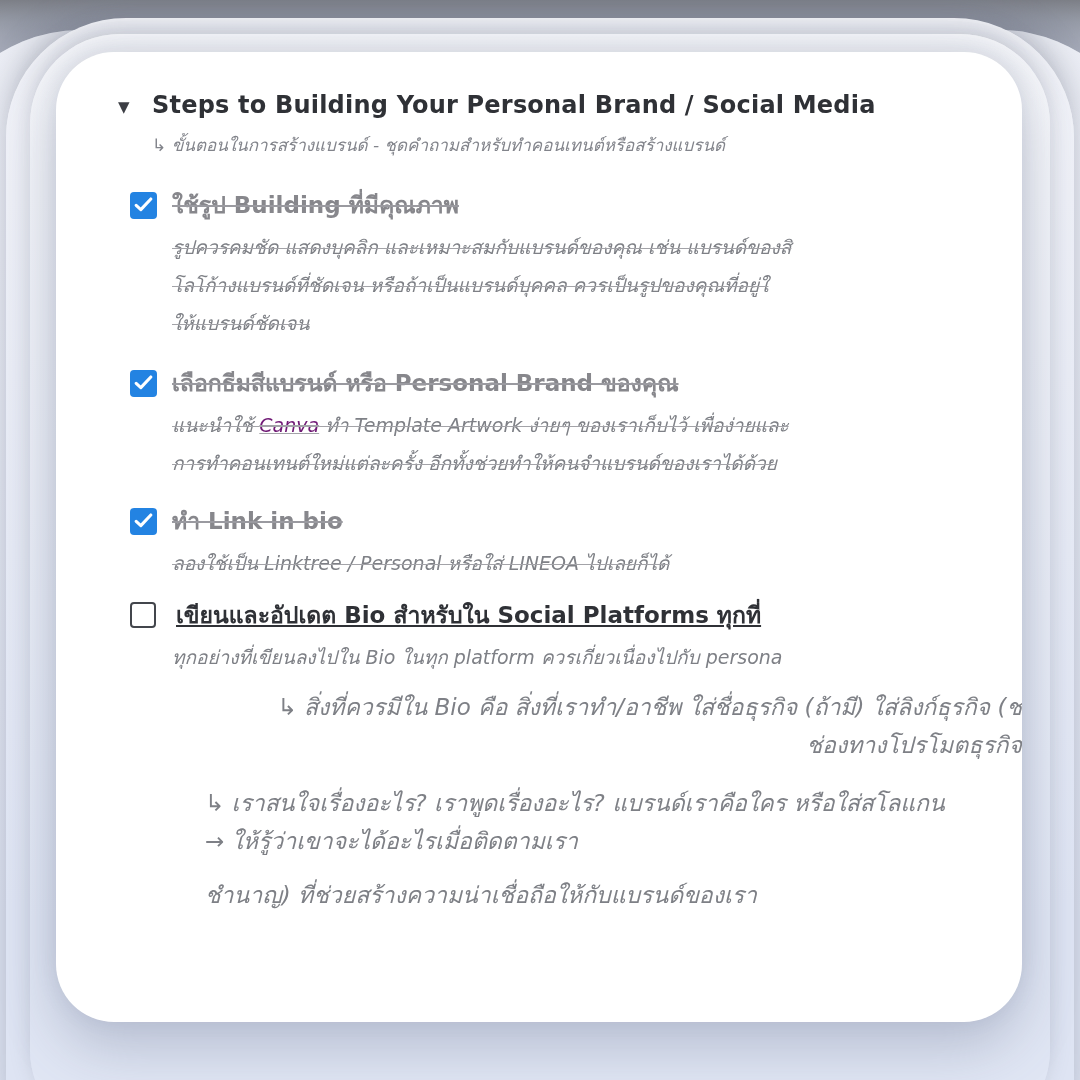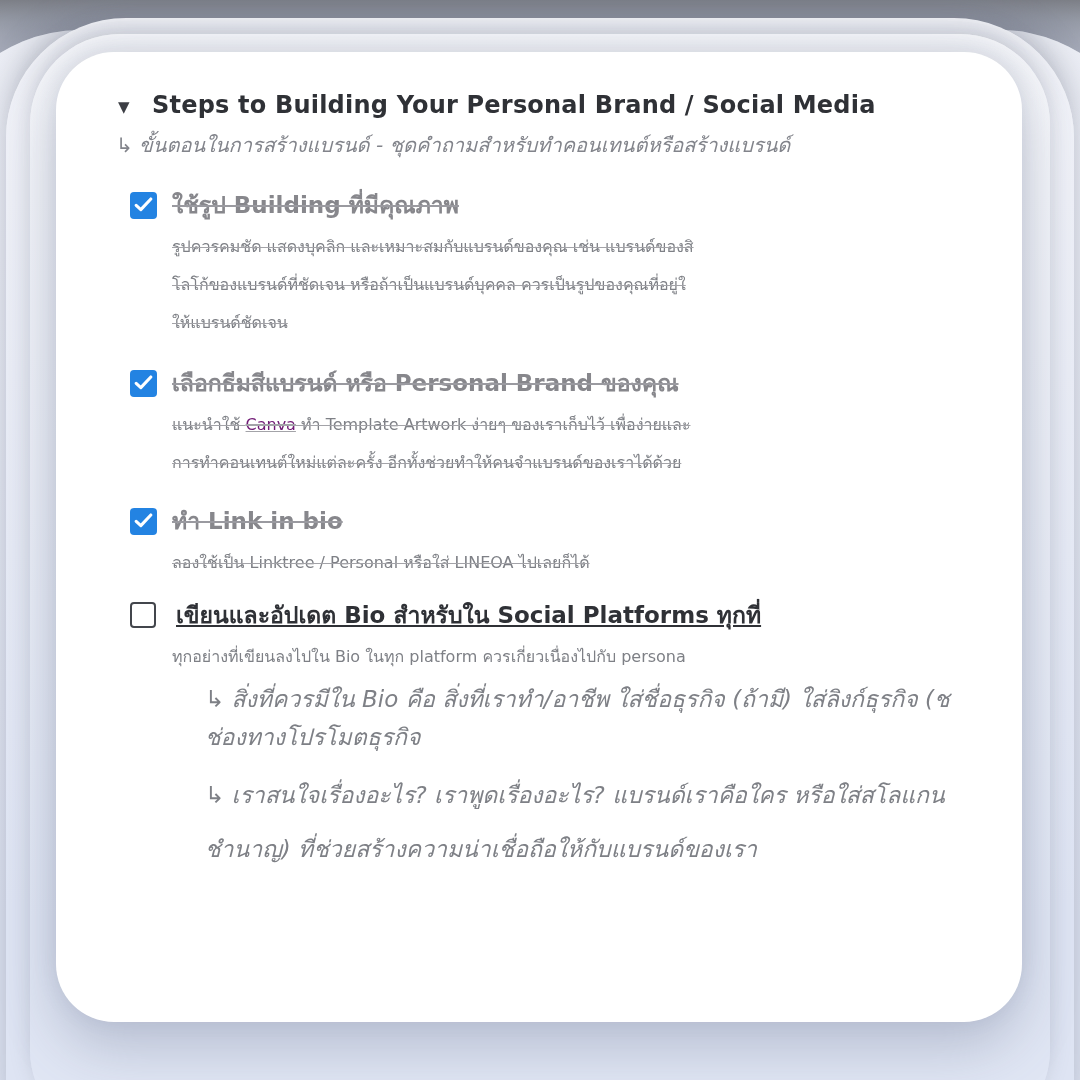--- a/index.html
+++ b/index.html
@@ -23,37 +23,37 @@
     position:absolute;left:56px;top:52px;width:966px;height:970px;
     background:#ffffff;border-radius:58px;overflow:hidden;
     box-shadow:0 26px 55px rgba(88,98,128,.30),0 -8px 24px rgba(88,98,128,.16);
   }
   .doc{padding-top:34px;color:#32343a;}
   .nowrap{white-space:nowrap;}
 
   .header-row{display:flex;align-items:flex-start;margin-left:62px;line-height:38px;}
   .toggle-tri{width:34px;font-size:15px;color:#3c3e44;padding-top:2px;cursor:pointer;flex:0 0 34px;}
   .doc-title{font-size:24px;font-weight:700;color:#2f3136;letter-spacing:.2px;text-align:center;}
-  .subtitle{margin-left:60px;font-size:20px;font-style:italic;color:#82848b;line-height:38px;}
+  .subtitle{margin-left:96px;font-size:17px;font-style:italic;color:#82848b;line-height:38px;}
 
   .todo{display:flex;align-items:flex-start;margin-left:74px;margin-top:26px;line-height:30px;}
   .cb{flex:0 0 27px;width:27px;height:27px;border-radius:4px;margin-top:2px;cursor:pointer;position:relative;}
   .cb.checked{background:#2383e2;}
   .cb.unchecked{background:#fff;border:2.5px solid #43464c;width:22px;height:22px;flex-basis:22px;margin-right:5px;}
   .cb svg{position:absolute;left:4px;top:5px;}
   .todo-label{margin-left:15px;font-size:23px;text-decoration:underline;}
   .todo-label.done{color:#87878c;font-weight:600;
     text-decoration:line-through;text-decoration-color:#9a9aa0;text-decoration-thickness:1.5px;}
   .todo-label.open{color:#2f3136;font-weight:700;}
 
-  .desc{margin-left:116px;margin-top:8px;font-size:16px;color:#7e8086;line-height:38px;}
+  .desc{margin-left:116px;margin-top:8px;font-size:19px;font-style:italic;color:#7e8086;line-height:38px;}
   .desc.struck{text-decoration:line-through;text-decoration-color:#a3a3a8;text-decoration-thickness:1.2px;}
   .canva-link{text-decoration:underline line-through;text-decoration-color:#a3a3a8;cursor:pointer;color:#701a75;}
   .subs{margin-left:149px;font-size:23px;font-style:italic;color:#7e8086;line-height:38px;}
-  .subs.s1{margin-top:4px;}
+  .subs.s1{margin-top:12px;text-align:right;}
   .subs.s2{margin-top:20px;}
   .subs.s3{margin-top:22px;}
   .clip-line{margin-top:-6px;}
 </style>
 </head>
 <body>
 
 <div class="bg-ring r1"></div>
 <div class="bg-ring r2"></div>
 <div class="bg-ring r3"></div>
@@ -70,21 +70,21 @@
     <div class="todo">
       <div class="cb checked">
         <svg width="19" height="16" viewBox="0 0 14 12">
             <path d="M1.5 6.2 L5 9.5 L12.5 1.5" stroke="#ffffff" stroke-width="2.3" fill="none" stroke-linecap="round" stroke-linejoin="round"></path>
           </svg>
       </div>
       <div class="todo-label done nowrap">ใช้รูป Building ที่มีคุณภาพ</div>
     </div>
     <div class="desc struck">
       <div class="nowrap">รูปควรคมชัด แสดงบุคลิก และเหมาะสมกับแบรนด์ของคุณ เช่น แบรนด์ของสิ</div>
-      <div class="nowrap">โลโก้ของแบรนด์ที่ชัดเจน หรือถ้าเป็นแบรนด์บุคคล ควรเป็นรูปของคุณที่อยู่ใ</div>
+      <div class="nowrap">โลโก้างแบรนด์ที่ชัดเจน หรือถ้าเป็นแบรนด์บุคคล ควรเป็นรูปของคุณที่อยู่ใ</div>
       <div class="nowrap">ให้แบรนด์ชัดเจน</div>
     </div>
 
     <div class="todo">
       <div class="cb checked">
         <svg width="19" height="16" viewBox="0 0 14 12">
             <path d="M1.5 6.2 L5 9.5 L12.5 1.5" stroke="#ffffff" stroke-width="2.3" fill="none" stroke-linecap="round" stroke-linejoin="round"></path>
           </svg>
       </div>
       <div class="todo-label done nowrap">เลือกธีมสีแบรนด์ หรือ Personal Brand ของคุณ</div>
@@ -115,20 +115,21 @@
       <div class="nowrap">ทุกอย่างที่เขียนลงไปใน Bio  ในทุก platform  ควรเกี่ยวเนื่องไปกับ persona</div>
     </div>
 
     <div class="subs s1">
       <div class="nowrap">↳ สิ่งที่ควรมีใน Bio คือ สิ่งที่เราทำ/อาชีพ ใส่ชื่อธุรกิจ (ถ้ามี)  ใส่ลิงก์ธุรกิจ (ช</div>
       <div class="nowrap">ช่องทางโปรโมตธุรกิจ</div>
     </div>
 
     <div class="subs s2">
       <div class="nowrap">↳ เราสนใจเรื่องอะไร? เราพูดเรื่องอะไร? แบรนด์เราคือใคร หรือใส่สโลแกน</div>
+      <div class="nowrap">→ ให้รู้ว่าเขาจะได้อะไรเมื่อติดตามเรา</div>
     </div>
 
     <div class="subs s3">
       <div class="nowrap clip-line">ชำนาญ) ที่ช่วยสร้างความน่าเชื่อถือให้กับแบรนด์ของเรา</div>
     </div>
 
   </div>
 </div>
 
 </body></html>

